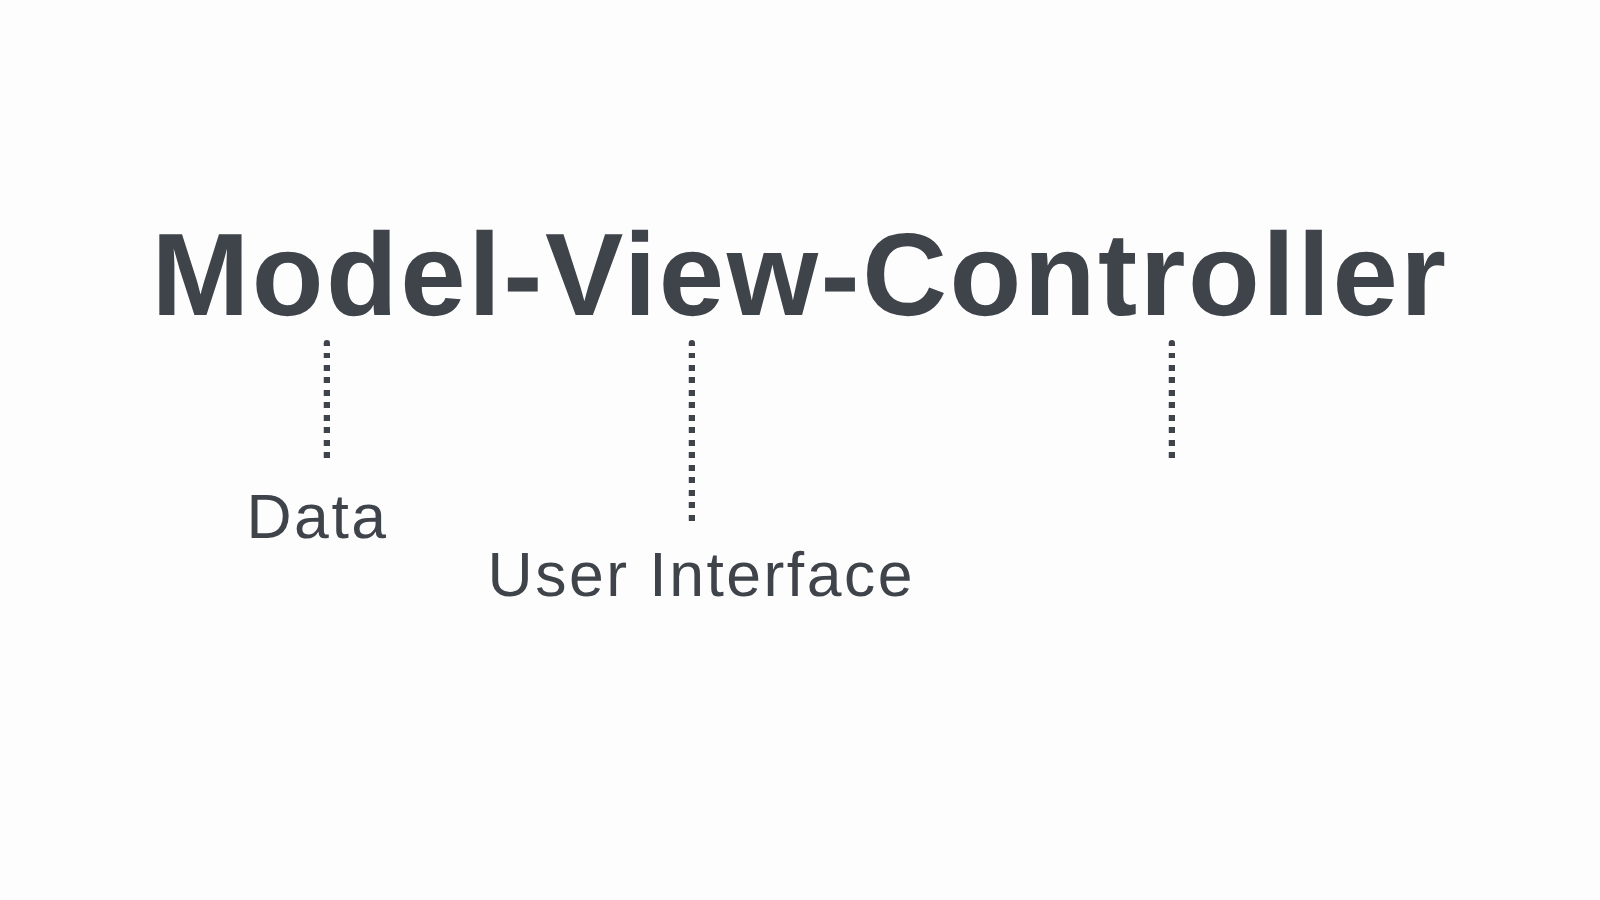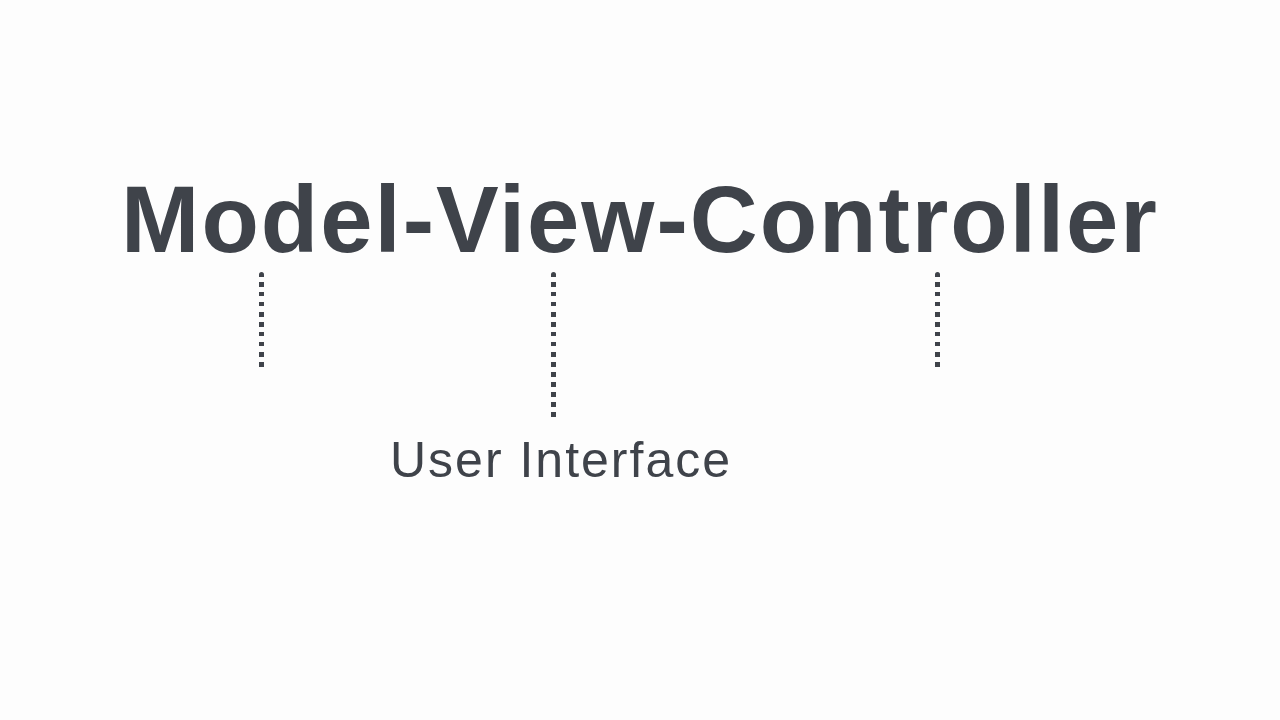--- a/index.html
+++ b/index.html
@@ -68,15 +68,16 @@
 <body>
 
 <div class="slide">
 
   <h1 class="title">Model-View-Controller</h1>
 
   <div class="connector model"></div>
   <div class="connector view"></div>
   <div class="connector controller"></div>
 
+  <div class="annotation model">Data</div>
   <div class="annotation view">User Interface</div>
 
 </div>
 
 </body></html>

